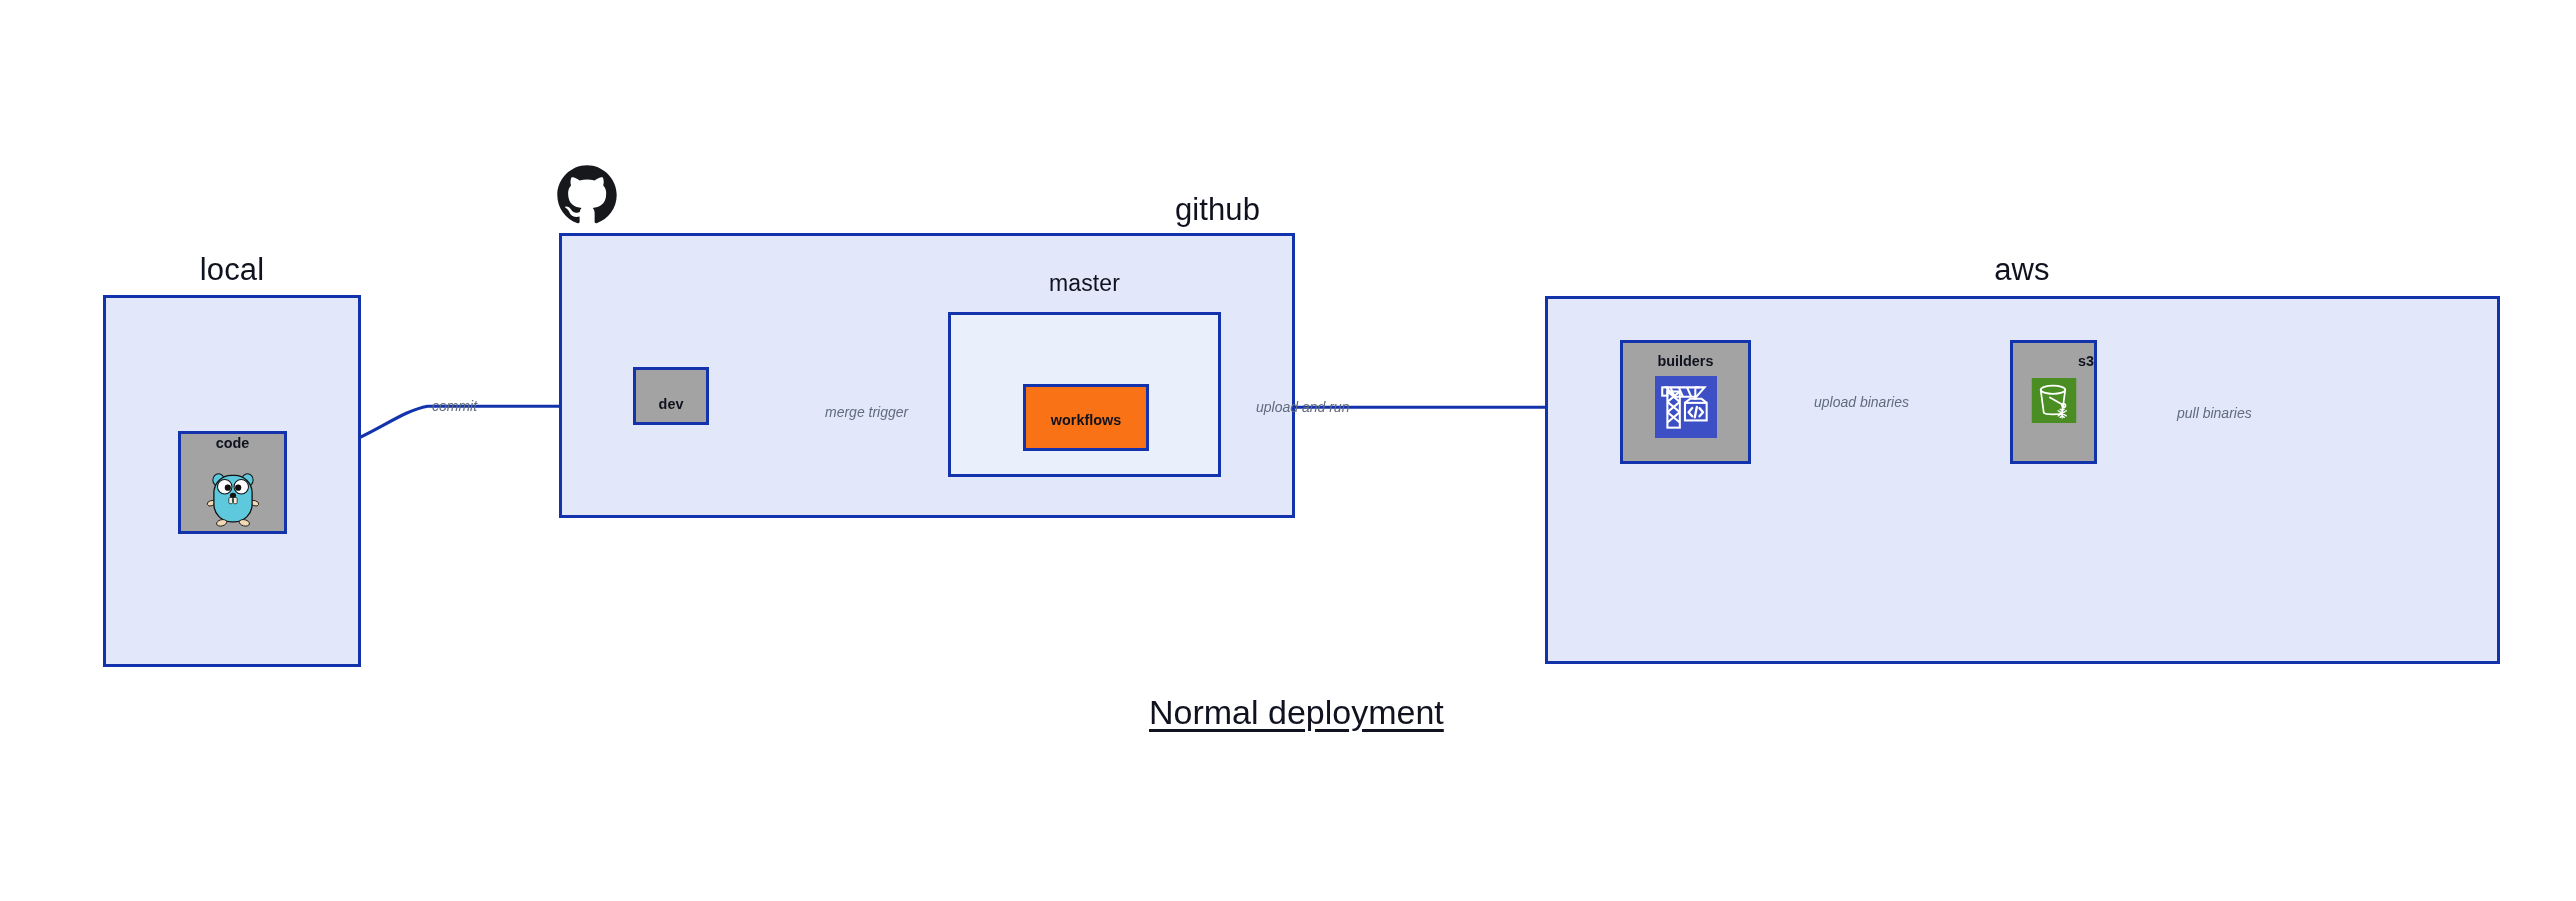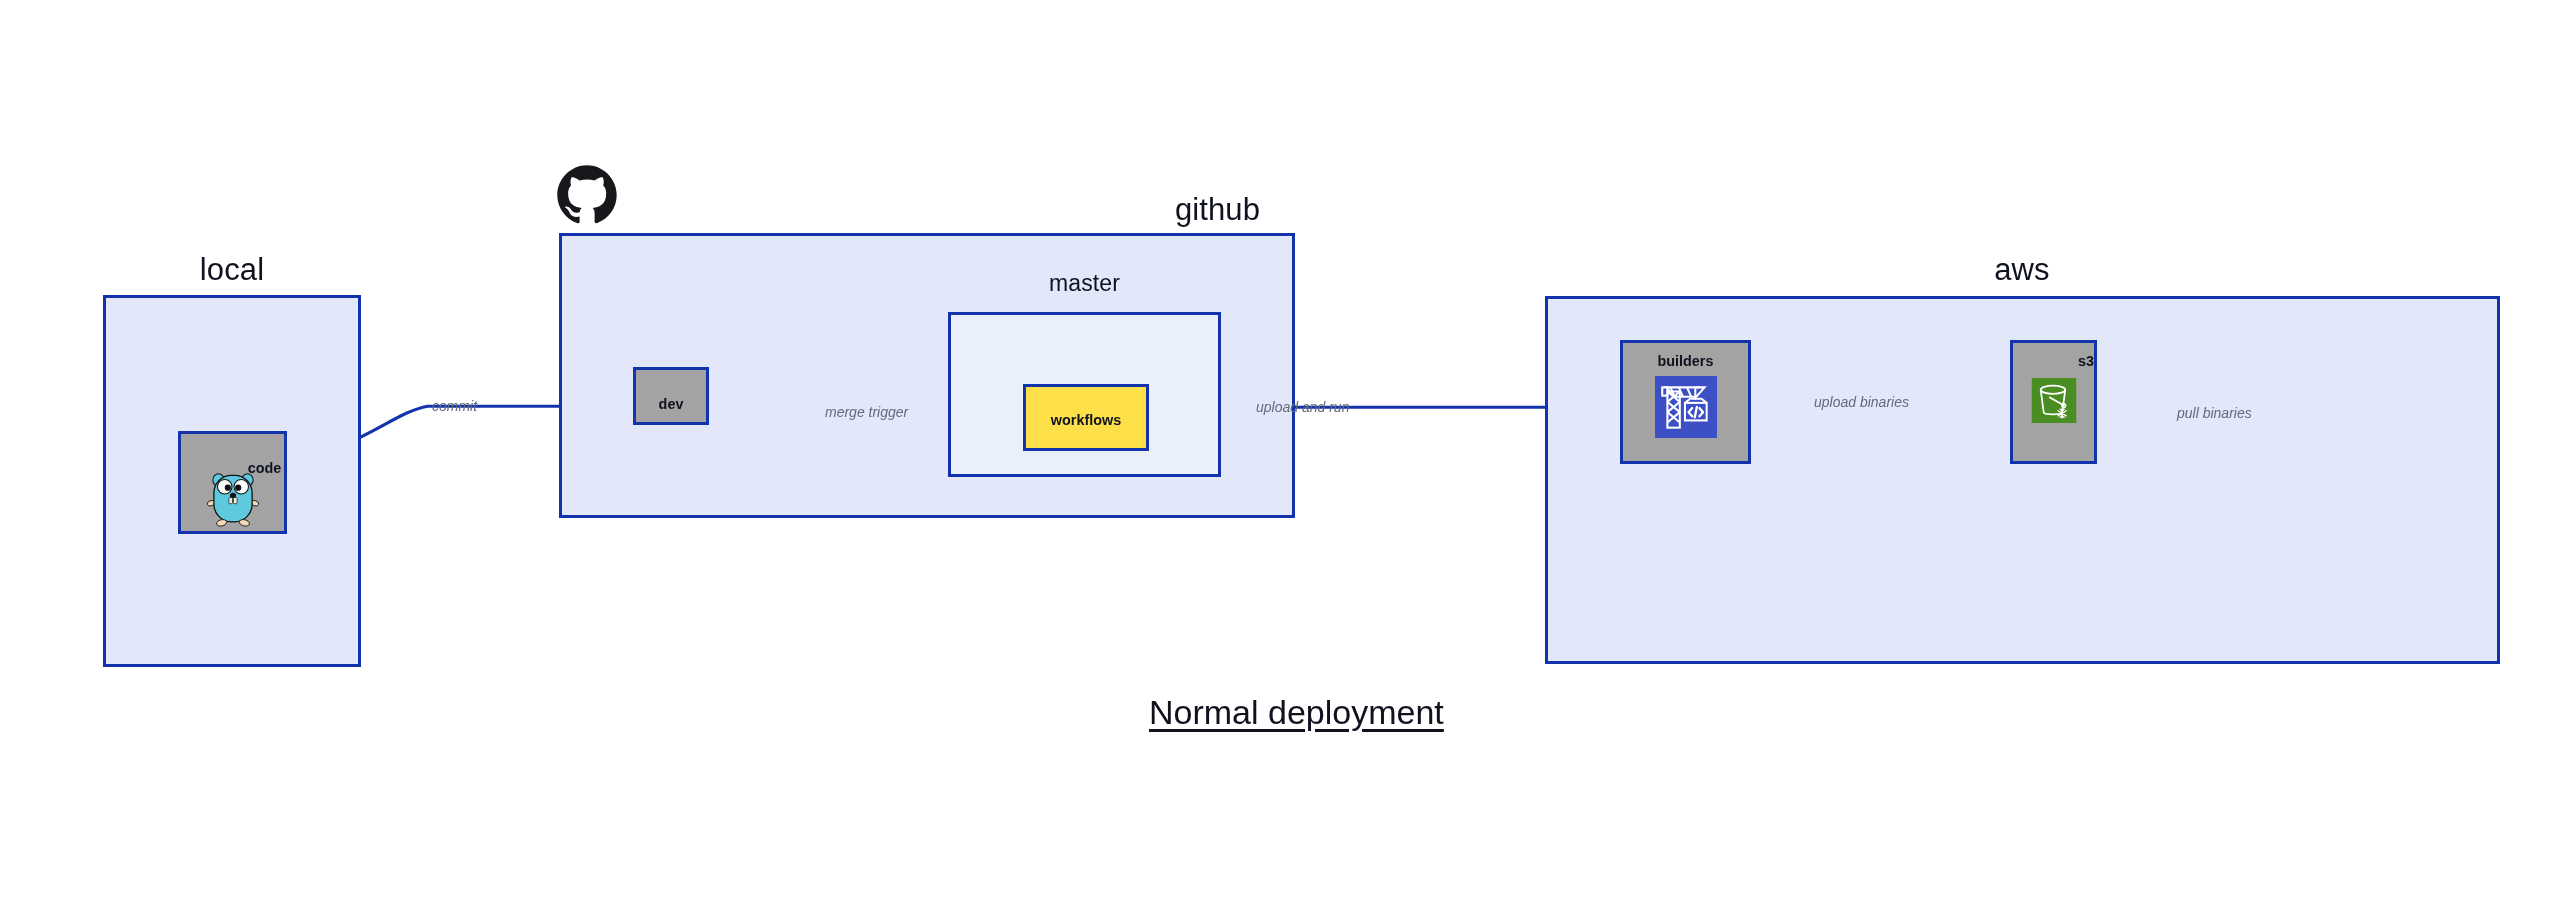--- a/index.html
+++ b/index.html
@@ -127,21 +127,21 @@
     <g>
       <path d="M 4070,778 C 4160,792 4205,806 4232,818" fill="none" stroke="#1333ad" stroke-width="6"></path>
       <path d="M 4322,818 C 4390,846 4470,898 4522,912" fill="none" stroke="#1333ad" stroke-width="6" marker-end="url(#arrowhead)"></path>
     </g>
   </svg>
 
   <div class="group-title" style="left:103px; top:252px; width:258px;">local</div>
   <div class="group" style="left:103px; top:295px; width:258px; height:372px;"></div>
 
   <div class="node" style="left:178px; top:431px; width:109px; height:103px;">
-    <div class="node-label" style="top:26px;padding-left:32px;">code</div>
+    <div class="node-label" style="top:1px;">code</div>
     <div class="node-icon" style="top:32px; width:57px; height:62px;">
       <svg width="57" height="62" viewBox="0 0 110 120" class="sq-icon">
 
         <ellipse cx="27" cy="27" rx="11" ry="12" fill="#5ec9dd" stroke="#121212" stroke-width="2"></ellipse>
         <ellipse cx="83" cy="27" rx="11" ry="12" fill="#5ec9dd" stroke="#121212" stroke-width="2"></ellipse>
 
         <ellipse cx="13" cy="72" rx="8" ry="5" fill="#f2d9b6" stroke="#121212" stroke-width="1.6" transform="rotate(-18 13 72)"></ellipse>
         <ellipse cx="97" cy="72" rx="8" ry="5" fill="#f2d9b6" stroke="#121212" stroke-width="1.6" transform="rotate(18 97 72)"></ellipse>
 
         <rect x="18" y="18" width="74" height="90" rx="34" ry="34" fill="#5ec9dd" stroke="#121212" stroke-width="2.5"></rect>
@@ -179,21 +179,21 @@
   <div class="group-title" style="left:1140px; top:192px; width:155px;">github</div>
   <div class="group" style="left:559px; top:233px; width:736px; height:285px;"></div>
 
   <div class="group-title" style="left:948px; top:270px; width:273px; font-size:23px;">master</div>
   <div class="subgroup" style="left:948px; top:312px; width:273px; height:165px;"></div>
 
   <div class="node" style="left:633px; top:367px; width:76px; height:58px;">
     <div class="node-label" style="top:26px;">dev</div>
   </div>
 
-  <div class="node" style="left:1023px; top:384px; width:126px; height:67px; background:#fde047;text-decoration:underline;">
+  <div class="node" style="left:1023px; top:384px; width:126px; height:67px; background:#f97316;text-decoration:underline;">
     <div class="node-label" style="top:25px;">workflows</div>
   </div>
 
   <div class="edge-label" style="left:825px; top:405px;">merge trigger</div>
 
   <div class="edge-label" style="left:1256px; top:400px;">upload and run</div>
 
   <div class="group-title" style="left:1906px; top:252px; width:232px;">aws</div>
   <div class="group" style="left:1545px; top:296px; width:955px; height:368px;"></div>
 

